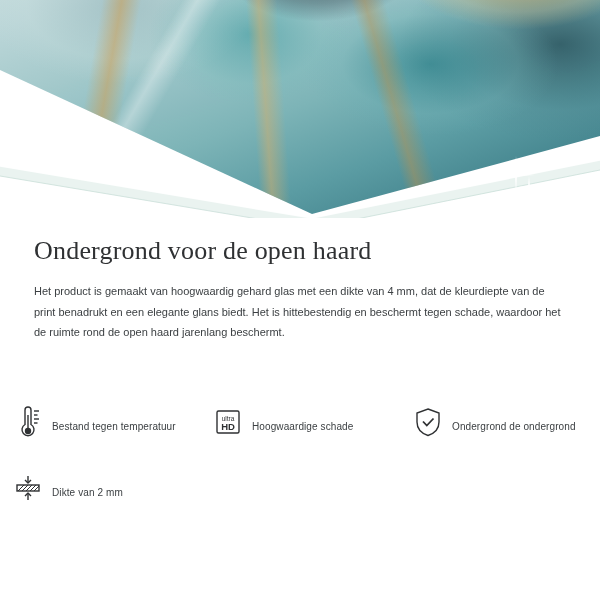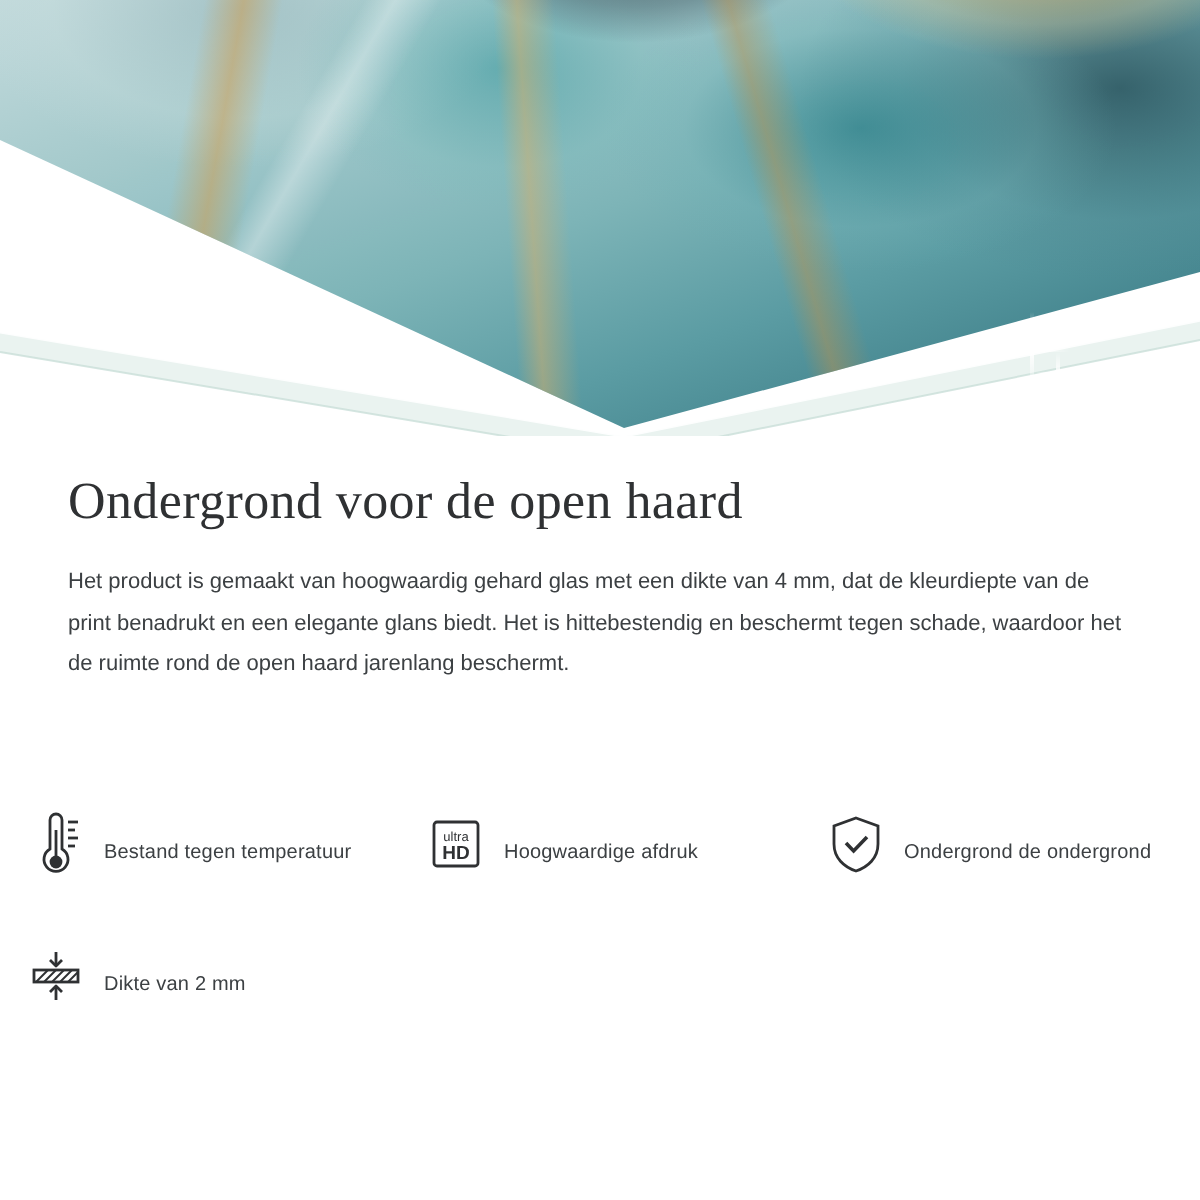--- a/index.html
+++ b/index.html
@@ -197,21 +197,21 @@
     </div>
 
     <div class="feature">
       <span class="feature-icon">
         <svg width="44" height="44" viewBox="0 0 44 44">
           <rect x="11" y="11" width="22" height="22" rx="1.5" fill="none" stroke="#2f3133" stroke-width="1.4"></rect>
           <text x="22" y="20.5" text-anchor="middle" font-family="Liberation Sans, sans-serif" font-size="6.5" fill="#2f3133">ultra</text>
           <text x="22" y="29.5" text-anchor="middle" font-family="Liberation Sans, sans-serif" font-size="9.5" font-weight="bold" fill="#2f3133">HD</text>
         </svg>
       </span>
-      <span class="feature-label">Hoogwaardige afdruk</span>
+      <span class="feature-label">Hoogwaardige schade</span>
     </div>
 
     <div class="feature">
       <span class="feature-icon">
         <svg width="44" height="44" viewBox="0 0 44 44" fill="none" stroke="#2f3133" stroke-width="1.4">
           <path d="M22 9l11 4v9c0 7-5 11.5-11 13.5C16 33.5 11 29 11 22v-9l11-4z"></path>
           <polyline points="17,21.5 20.8,25.5 27.5,18.5" stroke-width="1.8"></polyline>
         </svg>
       </span>
       <span class="feature-label">Ondergrond de ondergrond</span>

